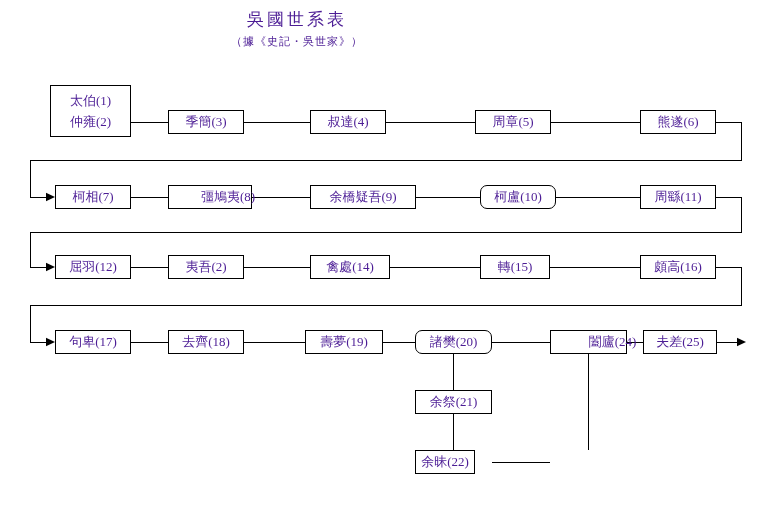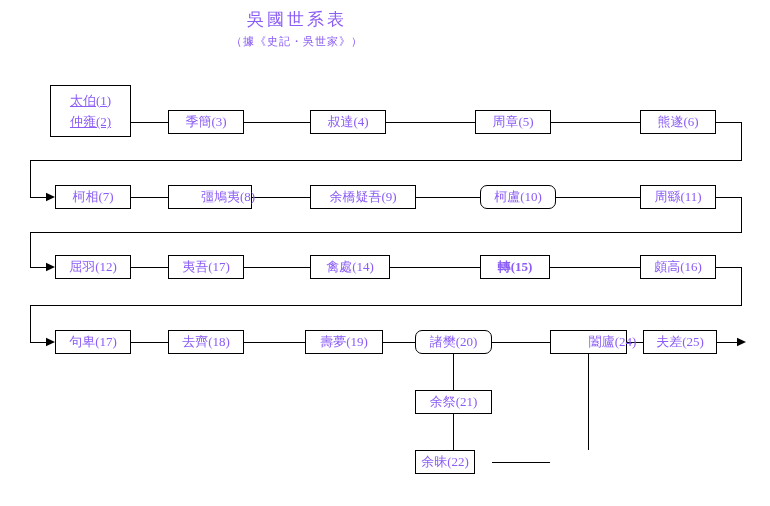--- a/index.html
+++ b/index.html
@@ -2,21 +2,21 @@
 <html><head>
 <meta charset="utf-8">
 <style>
   * { margin: 0; padding: 0; box-sizing: border-box; }
   html, body { background: #fff; }
   .canvas {
     position: relative;
     width: 770px;
     height: 506px;
     background: #fff;
-    color: #8b5cf6;
+    color: #4c1d95;
     font-family: "Liberation Serif", "DejaVu Serif", serif;
     overflow: hidden;
   }
   .title {
     position: absolute;
     left: 0; top: 8px;
     width: 594px;
     text-align: center;
     font-size: 17px;
     letter-spacing: 3px;
@@ -95,39 +95,39 @@
     <line x1="627" y1="342" x2="643" y2="342"></line>
     <line x1="717" y1="342" x2="738" y2="342"></line>
     <polygon points="746,342 737,337.8 737,346.2"></polygon>
 
     <line x1="453" y1="354" x2="453" y2="390"></line>
     <line x1="453" y1="414" x2="453" y2="450"></line>
     <line x1="492" y1="462" x2="550" y2="462"></line>
     <line x1="588" y1="354" x2="588" y2="450"></line>
   </svg>
 
-  <div class="node tall" style="left:50px;top:85px;width:81px;text-decoration:underline;">
+  <div class="node tall" style="left:50px;top:85px;width:81px;">
     <span>太伯(1)</span>
     <span>仲雍(2)</span>
   </div>
   <div class="node" style="left:168px;top:110px;width:76px;">季簡(3)</div>
   <div class="node" style="left:310px;top:110px;width:76px;">叔達(4)</div>
   <div class="node" style="left:475px;top:110px;width:76px;">周章(5)</div>
   <div class="node" style="left:640px;top:110px;width:76px;">熊遂(6)</div>
 
   <div class="node" style="left:55px;top:185px;width:76px;">柯相(7)</div>
   <div class="node" style="left:168px;top:185px;width:84px;padding-left:36px;">彊鳩夷(8)</div>
   <div class="node" style="left:310px;top:185px;width:106px;">余橋疑吾(9)</div>
   <div class="node" style="left:480px;top:185px;width:76px;border-radius:7px;">柯盧(10)</div>
   <div class="node" style="left:640px;top:185px;width:76px;">周繇(11)</div>
 
   <div class="node" style="left:55px;top:255px;width:76px;">屈羽(12)</div>
-  <div class="node" style="left:168px;top:255px;width:76px;">夷吾(17)</div>
+  <div class="node" style="left:168px;top:255px;width:76px;">夷吾(2)</div>
   <div class="node" style="left:310px;top:255px;width:80px;">禽處(14)</div>
-  <div class="node" style="left:480px;top:255px;width:70px;font-weight:bold;">轉(15)</div>
+  <div class="node" style="left:480px;top:255px;width:70px;">轉(15)</div>
   <div class="node" style="left:640px;top:255px;width:76px;">頗高(16)</div>
 
   <div class="node" style="left:55px;top:330px;width:76px;">句卑(17)</div>
   <div class="node" style="left:168px;top:330px;width:76px;">去齊(18)</div>
   <div class="node" style="left:305px;top:330px;width:78px;">壽夢(19)</div>
   <div class="node" style="left:415px;top:330px;width:77px;border-radius:7px;">諸樊(20)</div>
   <div class="node" style="left:550px;top:330px;width:77px;padding-left:48px;">闔廬(24)</div>
   <div class="node" style="left:643px;top:330px;width:74px;">夫差(25)</div>
 
   <div class="node" style="left:415px;top:390px;width:77px;">余祭(21)</div>

